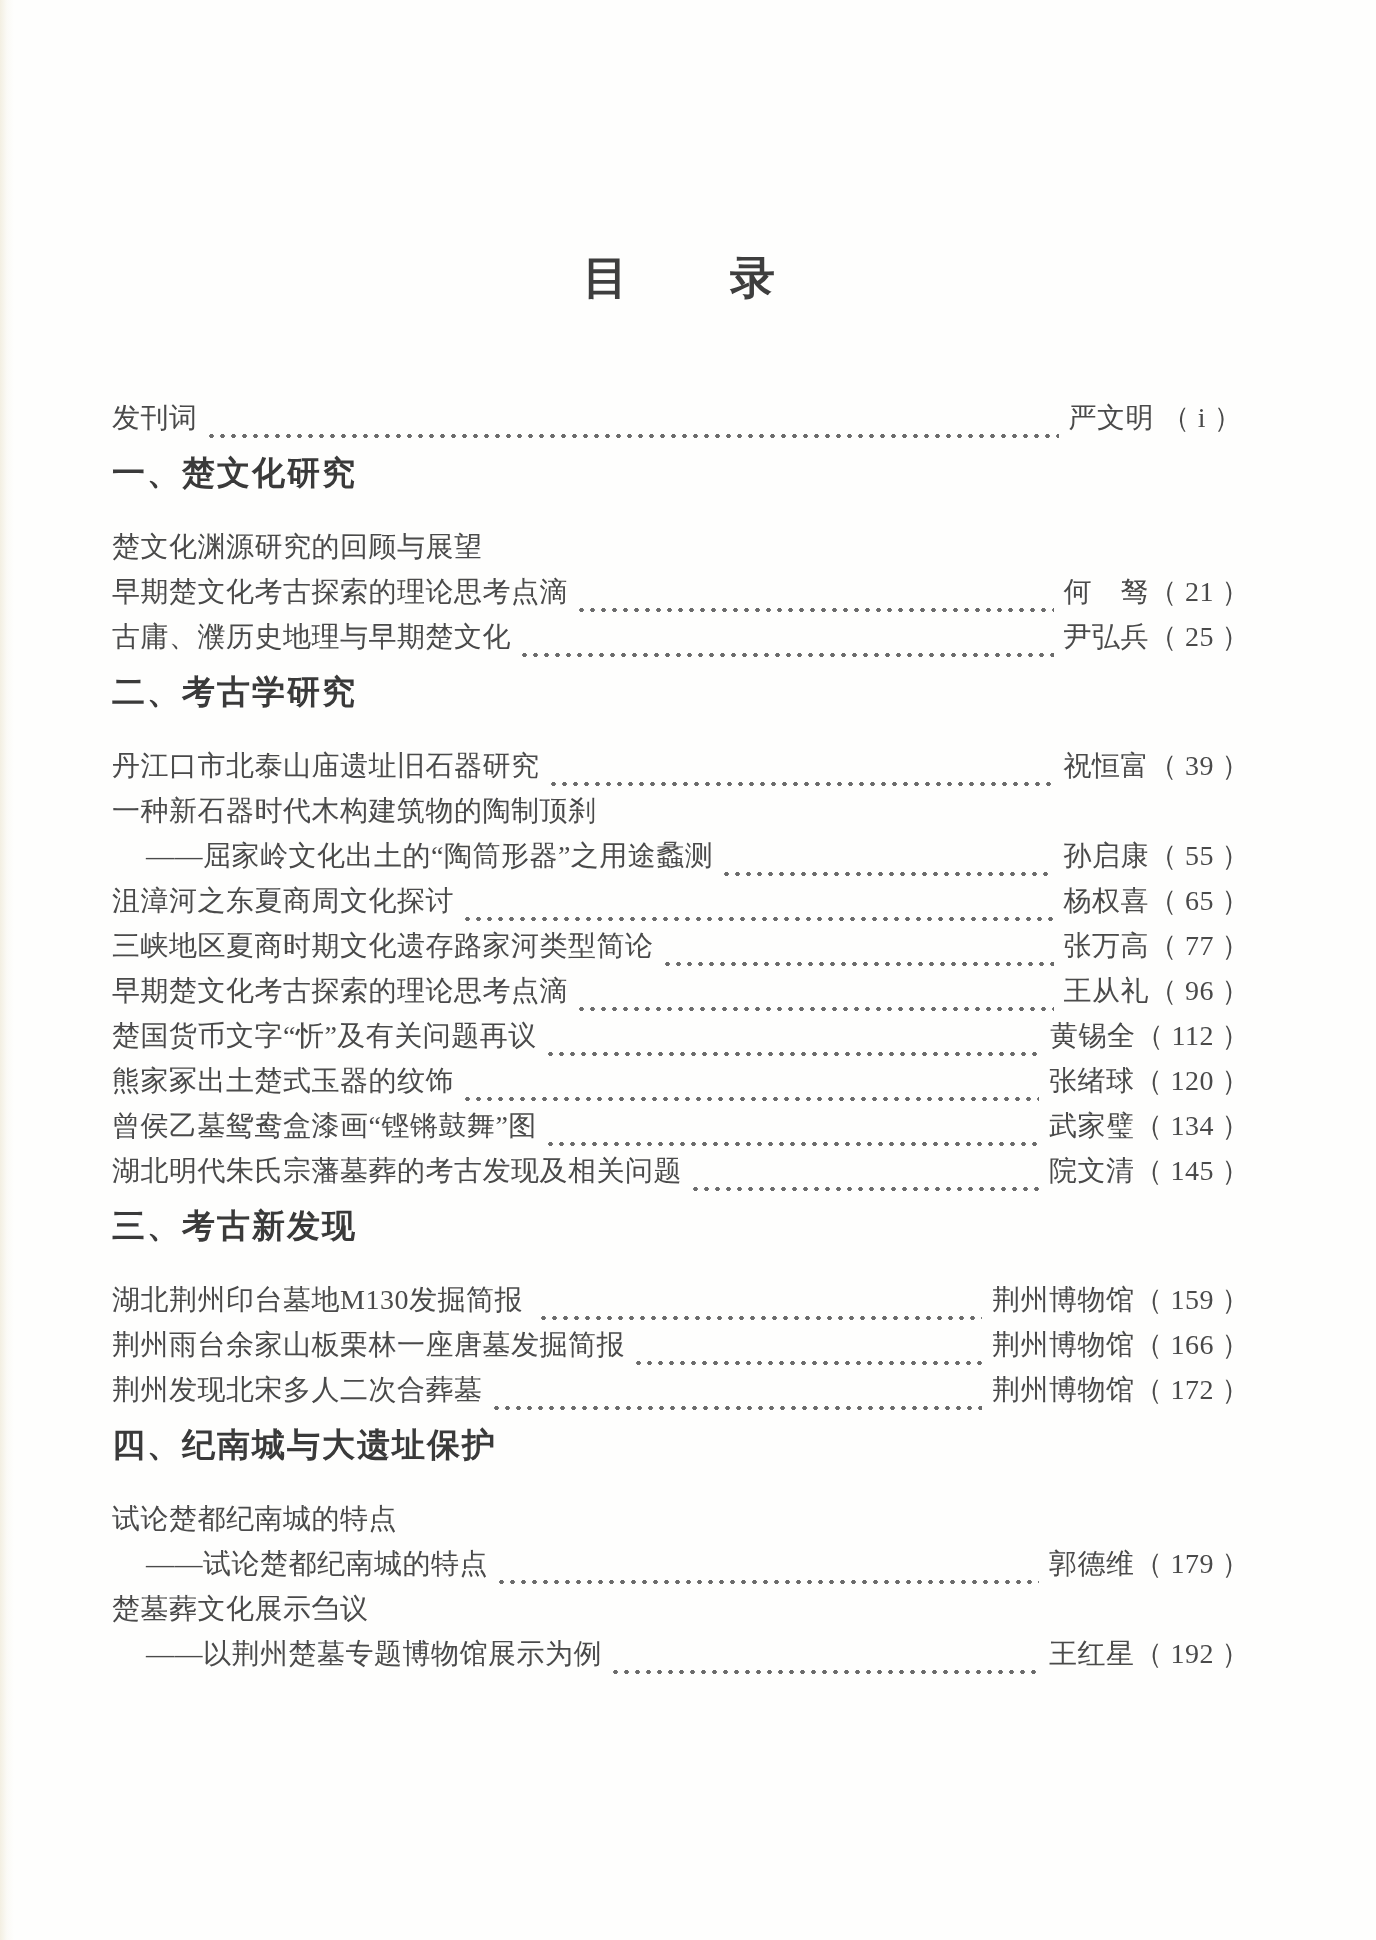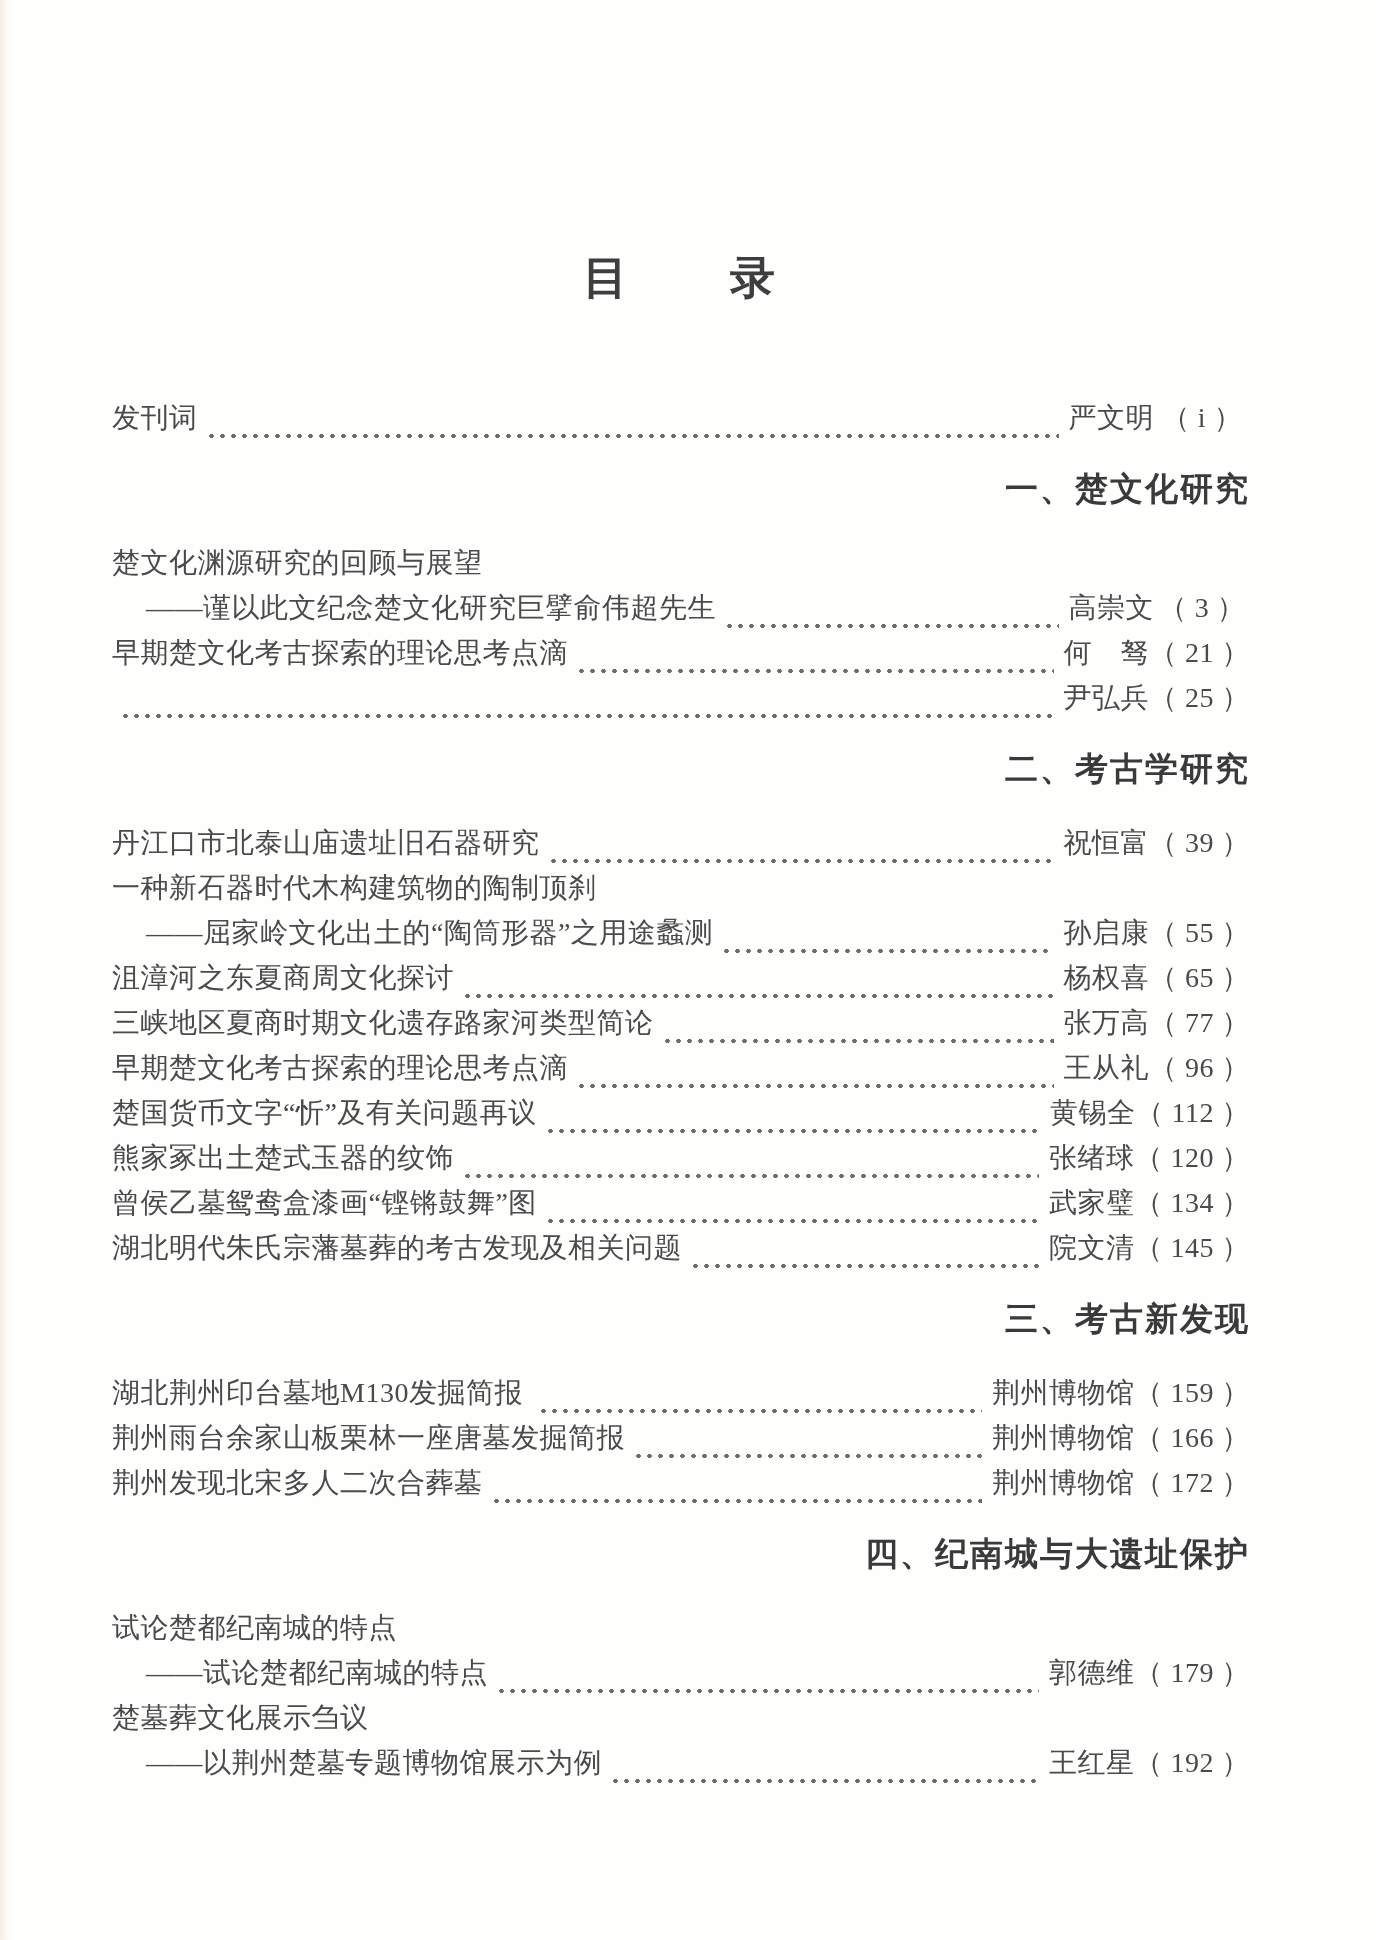--- a/index.html
+++ b/index.html
@@ -24,26 +24,26 @@
     margin: 0 0 88px 0;
     font-size: 45px;
     line-height: 52px;
     font-weight: 600;
     letter-spacing: 4px;
     text-align: center;
     color: #3e3e3e;
     white-space: pre;
   }
   .section-heading {
-    margin: 32px 0 28px 0;
+    margin: 16px 0 28px 0;
     font-size: 33px;
     line-height: 40px;
     font-weight: 700;
     letter-spacing: 2px;
-    text-align: right;
+    text-align: left;
     color: #3a3a3a;
     font-family: "Liberation Sans", "DejaVu Sans", sans-serif;
   }
   .toc-row {
     display: flex;
     align-items: flex-end;
     height: 45px;
     font-size: 28px;
     letter-spacing: 0.5px;
     color: #4a4a4a;
@@ -79,33 +79,28 @@
       <div class="toc-row">
         <span class="entry-title">发刊词</span>
         <span class="leader"></span>
         <span class="entry-author">严文明</span>
         <span class="entry-page">（ i ）</span>
       </div>
       <h2 class="section-heading">一、楚文化研究</h2>
       <div class="toc-row">
         <span class="entry-title">楚文化渊源研究的回顾与展望</span>
       </div>
-      <div class="toc-row sub">
-        <span class="entry-title">——谨以此文纪念楚文化研究巨擘俞伟超先生</span>
-        <span class="leader"></span>
-        <span class="entry-author">高崇文</span>
-        <span class="entry-page">（ 3 ）</span>
-      </div>
       <div class="toc-row">
         <span class="entry-title">早期楚文化考古探索的理论思考点滴</span>
         <span class="leader"></span>
         <span class="entry-author">何　驽</span>
         <span class="entry-page">（ 21 ）</span>
       </div>
       <div class="toc-row">
+        <span class="entry-title">古庸、濮历史地理与早期楚文化</span>
         <span class="leader"></span>
         <span class="entry-author">尹弘兵</span>
         <span class="entry-page">（ 25 ）</span>
       </div>
       <h2 class="section-heading">二、考古学研究</h2>
       <div class="toc-row">
         <span class="entry-title">丹江口市北泰山庙遗址旧石器研究</span>
         <span class="leader"></span>
         <span class="entry-author">祝恒富</span>
         <span class="entry-page">（ 39 ）</span>

